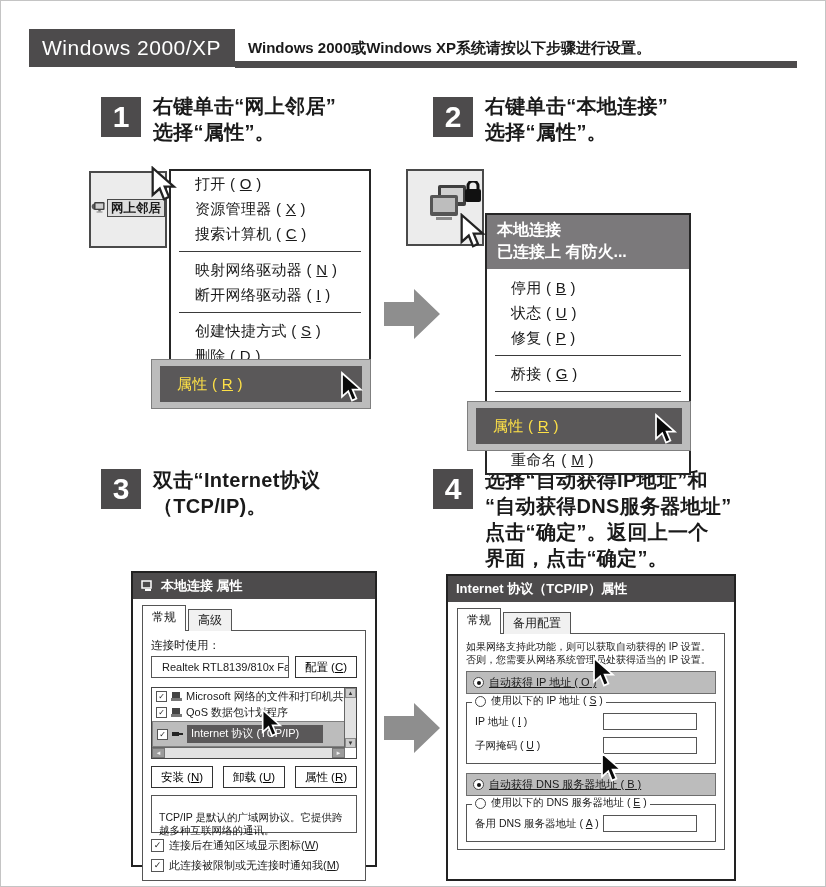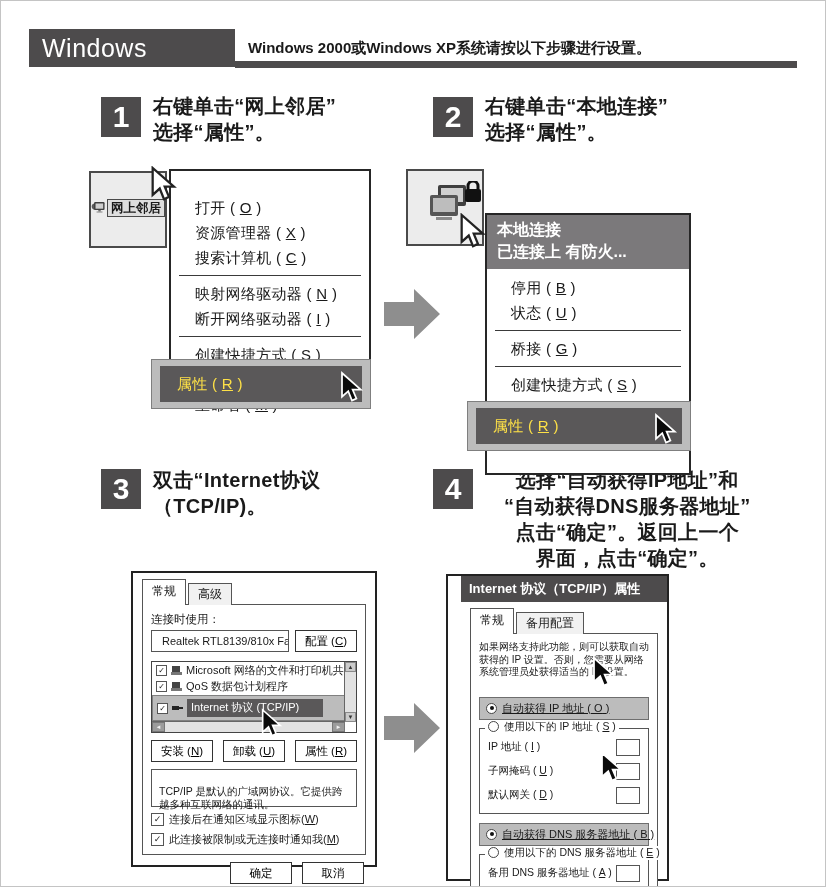--- a/index.html
+++ b/index.html
@@ -2,36 +2,36 @@
 <html style="--accent-dark: #4d4b4c; --menu-highlight: #5a5859; --highlight-band: #bcbcbc; --header-gray: #7b797b; --arrow-gray: #8e8e8e;"><head>
 <meta charset="utf-8">
 <style>
   html,body{margin:0;padding:0;background:#fff;}
   .page{position:relative;width:826px;height:887px;background:#ffffff;border:1px solid #c4c4c4;
         font-family:"Liberation Sans","DejaVu Sans",sans-serif;color:#1a1a1a;overflow:hidden;box-sizing:border-box;}
   u{text-decoration:underline;}
 
   
   .hdr-badge{position:absolute;left:28px;top:28px;width:206px;height:38px;background:var(--accent-dark,#4d4b4c);
-             color:#fff;font-size:25px;line-height:38px;padding-left:13px;box-sizing:border-box;letter-spacing:.5px;}
+             color:#fff;font-size:21px;line-height:38px;padding-left:13px;box-sizing:border-box;letter-spacing:.5px;}
   .hdr-sub{position:absolute;left:247px;top:38px;font-size:15px;font-weight:bold;}
   .hdr-bar{position:absolute;left:234px;top:60px;width:562px;height:7px;background:var(--accent-dark,#4d4b4c);}
 
   
   .badge{position:absolute;width:40px;height:40px;background:var(--accent-dark,#4d4b4c);color:#fff;
          font-size:30px;font-weight:bold;text-align:center;line-height:40px;}
   .step-text{position:absolute;font-size:20px;font-weight:bold;line-height:26px;letter-spacing:.3px;}
 
   
   .desk-icon{position:absolute;width:78px;height:77px;border:2px solid #4a4a4a;background:#ececec;box-sizing:border-box;
              display:flex;flex-direction:row;align-items:center;justify-content:flex-end;padding-bottom:3px;}
   .icon-label{font-size:12.5px;font-weight:bold;background:#dedede;border:1.5px solid #4a4a4a;padding:0 3px;line-height:16px;white-space:nowrap;}
 
   
-  .menu{position:absolute;background:#fff;border:2.5px solid #262626;box-sizing:border-box;padding-top:24px;}
+  .menu{position:absolute;background:#fff;border:2.5px solid #262626;box-sizing:border-box;padding-top:0;}
   .menu.has-header{padding-top:0;margin-top:44px;}
   .mi{font-size:15px;line-height:25px;padding-left:24px;white-space:nowrap;letter-spacing:.3px;}
   .msep{border-top:1.5px solid #3a3a3a;margin:5px 8px;}
   .menu2-header{background:var(--header-gray,#7b797b);color:#fff;font-size:16px;font-weight:bold;
                 line-height:22px;padding:4px 0 6px 10px;margin-bottom:6px;}
 
   
   .hl-band{position:absolute;background:var(--highlight-band,#bcbcbc);border:1px solid #7f7f7f;box-sizing:border-box;
            padding:6px 8px;z-index:5;}
   .hl-inner{background:var(--menu-highlight,#5a5859);color:#fde047;font-size:15px;line-height:36px;padding-left:17px;letter-spacing:.3px;}
@@ -72,21 +72,21 @@
         color:#f0f0f0;font-size:6px;line-height:8px;text-align:center;}
   .hbtn.left{left:0;} .hbtn.right{right:0;}
 
   .btnrow3{display:flex;justify-content:space-between;margin-top:7px;}
   .descbox{border:1px solid #555;font-size:10.5px;line-height:13px;padding:15px 7px;margin-top:7px;height:38px;box-sizing:border-box;}
   .chkrow{display:flex;align-items:center;gap:5px;font-size:11px;margin-top:5px;white-space:nowrap;}
   .cbx2{width:11px;height:11px;border:1px solid #555;font-size:9px;line-height:11px;text-align:center;background:#fff;flex:none;}
   .dlg-btnrow{display:flex;justify-content:flex-end;gap:10px;margin-top:7px;padding-right:2px;}
 
   
-  .d4-desc{font-size:10px;line-height:12.5px;margin-bottom:18px;}
+  .d4-desc{font-size:10px;line-height:12.5px;margin-bottom:5px;}
   .radio-band{position:relative;background:var(--highlight-band,#bcbcbc);border:1.5px solid #6e6e6e;height:23px;
               display:flex;align-items:center;gap:5px;padding-left:6px;box-sizing:border-box;font-size:11px;margin:4px 0;white-space:nowrap;text-decoration:underline;}
   .radio{width:11px;height:11px;border:1px solid #444;border-radius:50%;background:#fff;flex:none;position:relative;box-sizing:border-box;}
   .radio.sel::after{content:"";position:absolute;left:2.5px;top:2.5px;width:4px;height:4px;border-radius:50%;background:#111;}
   .group{border:1px solid #555;margin-top:8px;padding:10px 8px 2px;position:relative;}
   .group-legend{position:absolute;top:-9px;left:5px;background:#fff;display:flex;gap:5px;align-items:center;
                 font-size:10.5px;padding:0 3px;white-space:nowrap;}
   .frow{display:flex;align-items:center;margin-bottom:7px;font-size:10.5px;white-space:nowrap;}
   .frow .flabel{width:128px;flex:none;}
   .finput{border:1px solid #555;height:15px;width:92px;background:#fff;}
@@ -109,21 +109,21 @@
   <div class="step-text" style="left:484px;top:92px;">
     <div>右键单击“本地连接”</div>
     <div>选择“属性”。</div>
   </div>
   <div class="badge" style="left:100px;top:468px;">3</div>
   <div class="step-text" style="left:152px;top:466px;">
     <div>双击“Internet协议</div>
     <div>（TCP/IP)。</div>
   </div>
   <div class="badge" style="left:432px;top:468px;">4</div>
-  <div class="step-text" style="left:503px;top:466px;text-align:center;">
+  <div class="step-text" style="left:484px;top:466px;">
     <div>选择“自动获得IP地址”和</div>
     <div>“自动获得DNS服务器地址”</div>
     <div>点击“确定”。返回上一个</div>
     <div>界面，点击“确定”。</div>
   </div>
 
   <div class="desk-icon" style="left:88px;top:170px;">
     <svg width="46" height="38" viewBox="0 0 46 38">
       <circle cx="11" cy="15" r="9" fill="#5a5a5a"></circle>
       <rect x="9" y="2" width="30" height="23" rx="3" fill="#3f3f3f"></rect>
@@ -162,39 +162,47 @@
     </svg>
   </div>
 
   <div class="menu has-header" style="left:484px;top:168px;width:206px;height:262px;">
     <div class="menu2-header">
       <div>本地连接</div>
       <div>已连接上 有防火...</div>
     </div>
     <div class="mi"><span>停用 ( </span><u>B</u><span> )</span></div>
     <div class="mi"><span>状态 ( </span><u>U</u><span> )</span></div>
+    <div class="mi"><span>修复 ( </span><u>P</u><span> )</span></div>
     <div class="msep"></div>
     <div class="mi"><span>桥接 ( </span><u>G</u><span> )</span></div>
     <div class="msep"></div>
     <div class="mi"><span>创建快捷方式 ( </span><u>S</u><span> )</span></div>
     <div class="mi"><span>删除 ( </span><u>D</u><span> )</span></div>
     <div class="mi"><span>重命名 ( </span><u>M</u><span> )</span></div>
   </div>
   <div class="hl-band" style="left:466px;top:400px;width:224px;height:50px;">
     <div class="hl-inner"><span>属性 ( </span><u>R</u><span> )</span></div>
   </div>
 
   <svg class="big-arrow" style="left:383px;top:286px;" width="58" height="54" viewBox="0 0 58 54">
     <polygon points="0,15 30,15 30,2 56,27 30,52 30,39 0,39" fill="#8e8e8e"></polygon>
   </svg>
   <svg class="big-arrow" style="left:383px;top:700px;" width="58" height="54" viewBox="0 0 58 54">
     <polygon points="0,15 30,15 30,2 56,27 30,52 30,39 0,39" fill="#8e8e8e"></polygon>
   </svg>
 
   <div class="dlg" style="left:130px;top:570px;width:246px;height:296px;">
+    <div class="dlg-title">
+      <svg width="14" height="12" viewBox="0 0 14 12">
+        <rect x="1" y="1" width="9" height="7" fill="none" stroke="#fff" stroke-width="1.5"></rect>
+        <rect x="4" y="9" width="6" height="2" fill="#fff"></rect>
+      </svg>
+      <span>本地连接 属性</span>
+    </div>
     <div class="dlg-body">
       <div class="tabs">
         <div class="tab">常规</div>
         <div class="tab inactive">高级</div>
       </div>
       <div class="tabpage">
         <div class="small-label">连接时使用：</div>
         <div class="adp-row">
           <div class="adapter-box">
             <svg width="12" height="9" viewBox="0 0 12 9">
@@ -254,21 +262,21 @@
           <span><span>此连接被限制或无连接时通知我(</span><u>M</u><span>)</span></span>
         </div>
       </div>
       <div class="dlg-btnrow">
         <button class="btn">确定</button>
         <button class="btn">取消</button>
       </div>
     </div>
   </div>
 
-  <div class="dlg" style="left:445px;top:573px;width:223px;height:307px;padding-left:13px;">
+  <div class="dlg" style="left:445px;top:573px;width:290px;height:307px;">
     <div class="dlg-title">
       <span>Internet 协议（TCP/IP）属性</span>
     </div>
     <div class="dlg-body">
       <div class="tabs">
         <div class="tab">常规</div>
         <div class="tab inactive">备用配置</div>
       </div>
       <div class="tabpage">
         <div class="d4-desc">如果网络支持此功能，则可以获取自动获得的 IP 设置。否则，您需要从网络系统管理员处获得适当的 IP 设置。</div>
@@ -284,24 +292,20 @@
             <span><span>使用以下的 IP 地址 ( </span><u>S</u><span> )</span></span>
           </div>
           <div class="frow">
             <span class="flabel"><span>IP 地址 ( </span><u>I</u><span> )</span></span>
             <span class="finput"></span>
           </div>
           <div class="frow">
             <span class="flabel"><span>子网掩码 ( </span><u>U</u><span> )</span></span>
             <span class="finput"></span>
           </div>
-          <div class="frow">
-            <span class="flabel"><span>默认网关 ( </span><u>D</u><span> )</span></span>
-            <span class="finput"></span>
-          </div>
         </div>
 
         <div class="radio-band" style="margin-top:9px;">
           <span class="radio sel"></span>
           <span><span>自动获得 DNS 服务器地址 ( </span><u>B</u><span> )</span></span>
         </div>
 
         <div class="group">
           <div class="group-legend">
             <span class="radio"></span>

